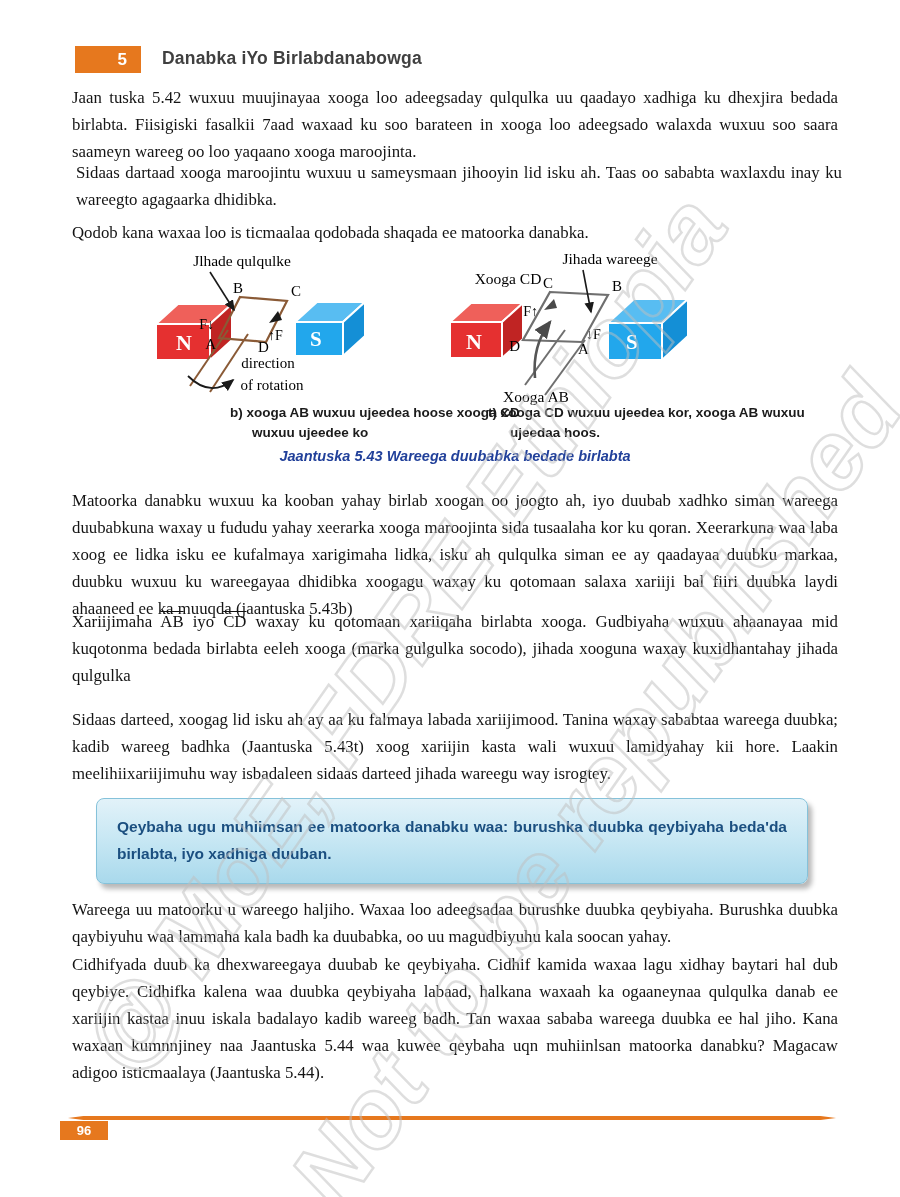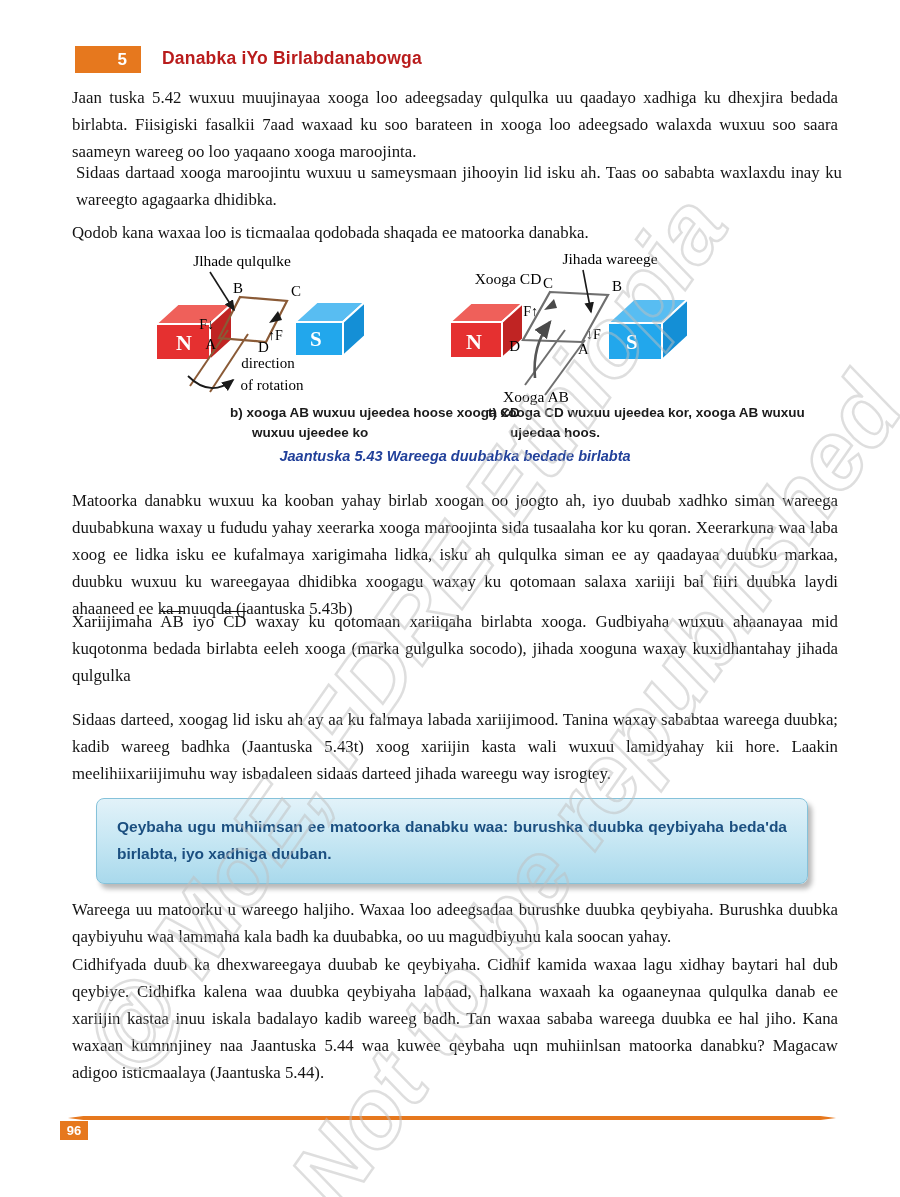--- a/index.html
+++ b/index.html
@@ -3,42 +3,42 @@
 <meta charset="utf-8">
 <style>
   html,body{margin:0;padding:0;}
   body{width:900px;height:1197px;position:relative;background:#ffffff;
        font-family:"Liberation Serif",serif;color:#141414;overflow:hidden;}
   .abs{position:absolute;}
   
   .chapter-badge{left:75px;top:46px;width:66px;height:27px;background:#e6781e;
     color:#fff;font-family:"Liberation Sans",sans-serif;font-weight:bold;font-size:17px;
     text-align:right;padding-right:14px;box-sizing:border-box;line-height:27px;}
-  .chapter-title{left:162px;top:48px;color:#b91c1c;font-family:"Liberation Sans",sans-serif;
+  .chapter-title{left:162px;top:48px;color:#404040;font-family:"Liberation Sans",sans-serif;
     font-weight:bold;font-size:17.5px;letter-spacing:.2px;}
   
   .para{left:72px;width:766px;font-size:16.8px;line-height:27px;text-align:justify;}
   .ov{text-decoration:overline;}
   
   .fig-svg{position:absolute;}
   .subcap{position:absolute;font-family:"Liberation Sans",sans-serif;font-weight:bold;
     font-size:13.5px;line-height:20px;color:#1b1b1b;text-indent:-22px;padding-left:22px;}
   .fig-caption{left:72px;width:766px;top:448px;text-align:center;color:#21409a;
     font-family:"Liberation Sans",sans-serif;font-weight:bold;font-style:italic;font-size:14.5px;}
   
   .callout{left:96px;top:798px;width:712px;box-sizing:border-box;border-radius:8px;
     background:linear-gradient(#e2f2f9 0%,#c9e8f4 45%,#a9d9ec 100%);
     border:1px solid #85c2da;box-shadow:4px 5px 5px rgba(0,0,0,.28);
     padding:14px 20px 16px 20px;}
   .callout p{margin:0;font-family:"Liberation Sans",sans-serif;font-weight:bold;
     font-size:15.5px;line-height:27px;color:#1b4f80;text-align:justify;}
   
   .footer-rule{left:68px;top:1116px;width:768px;height:4px;background:#e6781e;
     clip-path:polygon(0 50%,2% 0,98% 0,100% 50%,98% 100%,2% 100%);}
-  .page-num{left:60px;top:1121px;width:28px;height:19px;background:#e6781e;color:#fff;
+  .page-num{left:60px;top:1121px;width:48px;height:19px;background:#e6781e;color:#fff;
     font-family:"Liberation Sans",sans-serif;font-weight:bold;font-size:13px;
     text-align:center;line-height:19px;}
   
   .wm{position:absolute;white-space:nowrap;font-family:"Liberation Sans",sans-serif;
     font-weight:bold;font-style:italic;font-size:96px;color:transparent;
     -webkit-text-stroke:2.5px #bfbfbf;opacity:.5;transform:rotate(-55deg);
     transform-origin:0 0;pointer-events:none;}
   .wm-layer{position:absolute;inset:0;overflow:hidden;z-index:6;pointer-events:none;}
   .content{position:absolute;inset:0;z-index:2;}
   svg text{font-family:"Liberation Serif",serif;}

